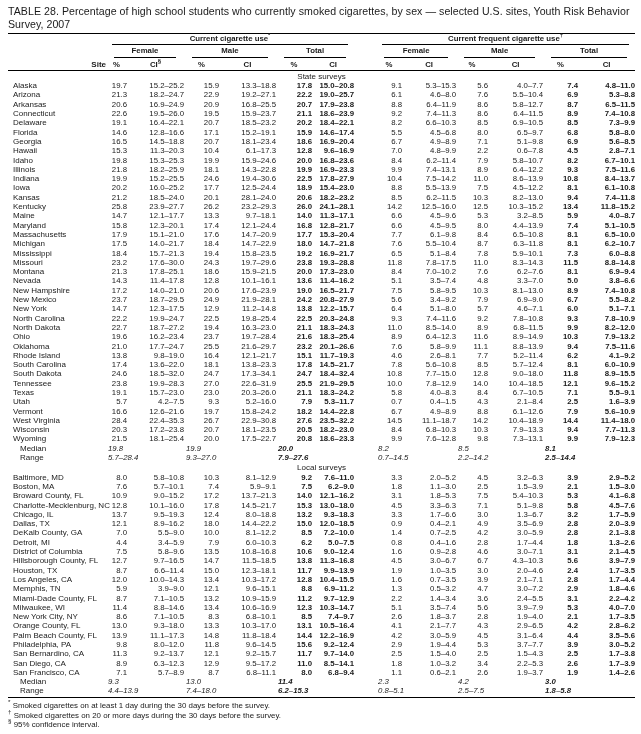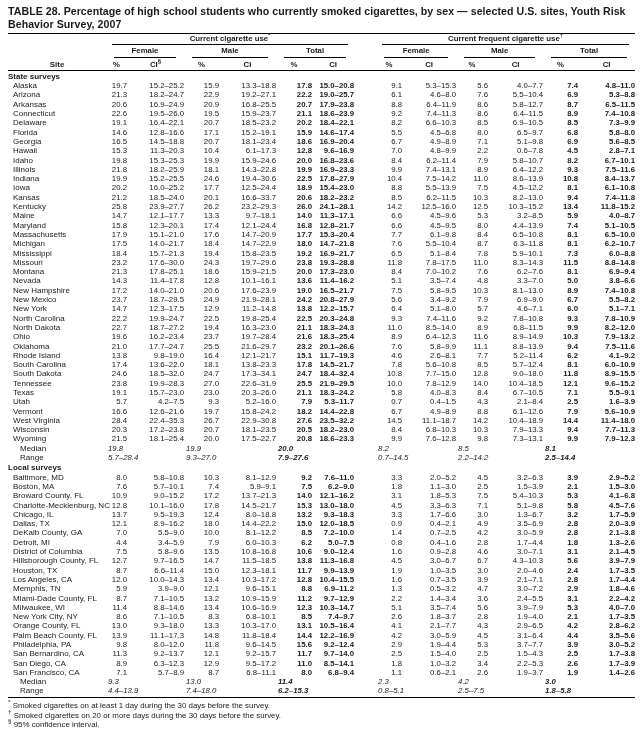--- a/index.html
+++ b/index.html
@@ -1,35 +1,35 @@
 <!DOCTYPE html>
 <html><head>
 <meta charset="utf-8">
 <style>
   html,body{margin:0;padding:0;background:#fff;}
   body{width:641px;height:734px;color:#1a1a1a;font-family:"Liberation Sans","DejaVu Sans",sans-serif;}
   .page{padding:5px 6px 0 8px;}
-  .title{font-weight:bold;font-size:10.6px;line-height:12.5px;letter-spacing:0.05px;}
+  .title{font-weight:normal;font-size:10.6px;line-height:12.5px;letter-spacing:0.05px;}
   .rule1{border-bottom:1.8px solid #000;margin-top:3px;}
   table{border-collapse:collapse;table-layout:fixed;width:627px;}
   th,td{padding:0;font-weight:normal;white-space:nowrap;font-size:7.8px;line-height:9.3px;vertical-align:bottom;}
   thead th{font-weight:bold;}
-  .siteh{text-align:center;vertical-align:bottom;font-size:8px;padding-bottom:1px;}
+  .siteh{text-align:right;vertical-align:bottom;font-size:8px;padding-bottom:1px;}
   .grp{text-align:center;font-size:7.8px;}
   .grp .u,.sex .u{display:block;border-bottom:1px solid #000;padding-bottom:1px;margin:0 6px;}
   .sex{text-align:center;font-size:7.8px;padding-top:1px;}
   .sex .u{margin:0 8px;}
   .colh{border-bottom:1px solid #000 !important;text-align:center;font-size:7.8px;padding:2px 0 1px 0;}
   .siterule{border-bottom:1px solid #000;}
   sup{font-size:6px;line-height:0;}
   tbody td{font-size:7.8px;}
   td.num{text-align:right;}
   td.b{font-weight:bold;}
   td.site{text-align:left;padding-left:5px;font-size:8px;}
-  td.sec{font-weight:bold;text-align:left;font-size:8px;padding-top:1px;}
+  td.sec{font-weight:normal;text-align:center;font-size:8px;padding-top:1px;}
   td.sumsite{padding-left:12px;}
   td.sum{text-align:left;padding-left:2px;font-style:italic;}
   .spc{width:22px;}
   .rule2{border-bottom:1.6px solid #000;margin-top:1px;}
   .fn{font-size:7.9px;line-height:9.8px;}
   .fns{margin-top:3px;}
   .fn sup{font-size:6.2px;}
 </style>
 </head>
 <body>
@@ -295,21 +295,21 @@
           <td class="num">7.5</td>
           <td class="num">4.5–12.2</td>
           <td class="num b">8.1</td>
           <td class="num b">6.1–10.8</td>
         </tr>
         <tr>
           <td class="site">Kansas</td>
           <td class="num">21.2</td>
           <td class="num">18.5–24.0</td>
           <td class="num">20.1</td>
-          <td class="num">16.6–33.7</td>
+          <td class="num">28.1–24.0</td>
           <td class="num b">20.6</td>
           <td class="num b">18.2–23.2</td>
           <td class="spc"></td>
           <td class="num">8.5</td>
           <td class="num">6.2–11.5</td>
           <td class="num">10.3</td>
           <td class="num">8.2–13.0</td>
           <td class="num b">9.4</td>
           <td class="num b">7.4–11.8</td>
         </tr>

